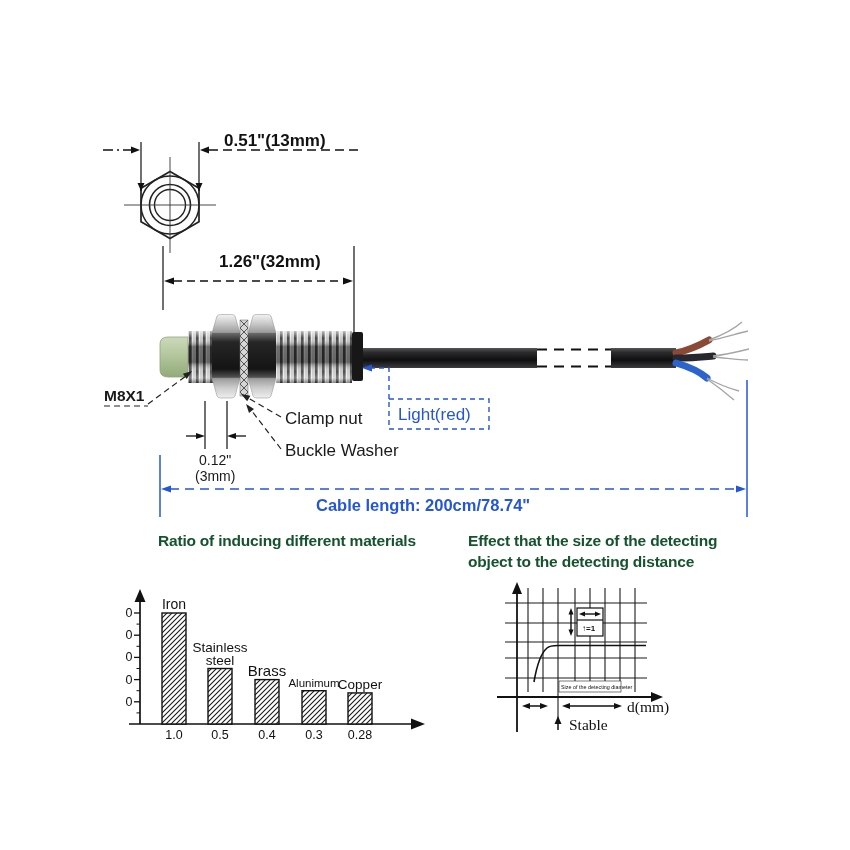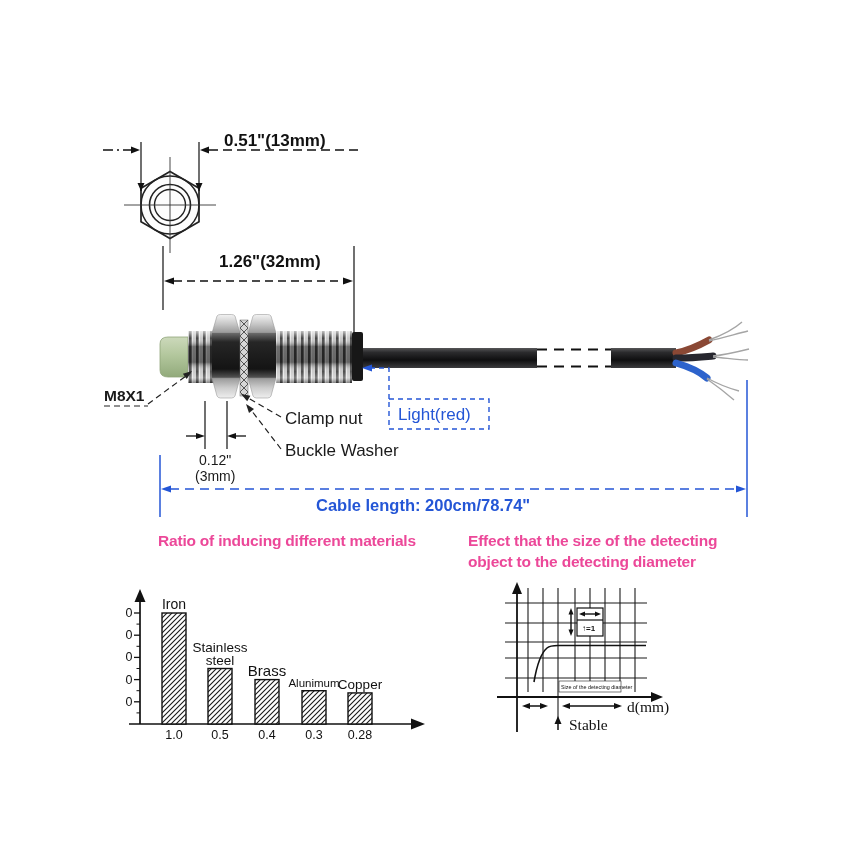--- a/index.html
+++ b/index.html
@@ -1,19 +1,19 @@
 <!DOCTYPE html>
 <html><head>
 <meta charset="utf-8">
 <style>
   html,body{margin:0;padding:0;background:#fff;}
   body{width:850px;height:850px;position:relative;overflow:hidden;
        font-family:"Liberation Sans",sans-serif;color:#1a1a1a;}
   .abs{position:absolute;}
-  .section-title{font-size:15.5px;font-weight:600;letter-spacing:-0.2px;color:#ec4899;
+  .section-title{font-size:15.5px;font-weight:600;letter-spacing:-0.2px;color:#14532d;
                  white-space:pre-line;line-height:1.35;}
   svg text{font-family:"Liberation Sans",sans-serif;}
   svg text.serif{font-family:"Liberation Serif",serif;}
 </style>
 </head>
 <body>
 
 <svg class="abs" style="left:0;top:0" width="850" height="530" viewBox="0 0 850 530">
   <defs>
     <pattern id="thr" width="7" height="60" patternUnits="userSpaceOnUse">
@@ -175,21 +175,21 @@
     <line x1="747" y1="380" x2="747" y2="517" stroke="#2456d6" stroke-width="1.5"></line>
     <path d="M170,489 H737" stroke="#2456d6" stroke-width="1.5" stroke-dasharray="9,6" fill="none"></path>
     <polygon points="161,489 171,485.5 171,492.5" fill="#2456d6"></polygon>
     <polygon points="746,489 736,485.5 736,492.5" fill="#2456d6"></polygon>
     <text x="316" y="511" font-size="16.5" font-weight="600" fill="#2456d6">Cable length: 200cm/78.74"</text>
   </g>
 </svg>
 
 <div class="abs section-title" style="left:158px;top:531px;width:300px">Ratio of inducing different materials</div>
 <div class="abs section-title" style="left:468px;top:531px;width:270px">Effect that the size of the detecting
-object to the detecting diameter</div>
+object to the detecting distance</div>
 
 <svg class="abs" style="left:125px;top:585px" width="310" height="172" viewBox="0 0 310 172" id="materials-chart">
     <defs>
       <pattern id="hatch" width="5" height="5" patternUnits="userSpaceOnUse">
         <rect width="5" height="5" fill="#fff"></rect>
         <path d="M-1,1 L1,-1 M0,5 L5,0 M4,6 L6,4" stroke="#1a1a1a" stroke-width="1.1" fill="none"></path>
       </pattern>
     </defs>
     <line x1="15" y1="139" x2="15" y2="16" stroke="#111" stroke-width="1.7"></line>
     <polygon points="15,4 9.5,17 20.5,17" fill="#111"></polygon>

